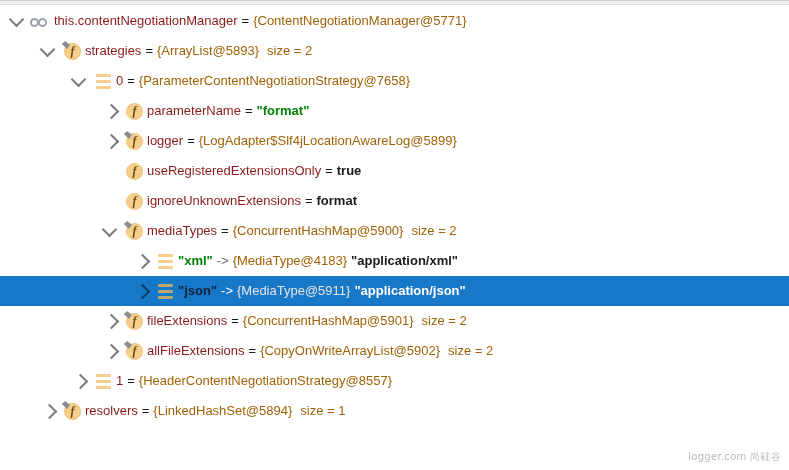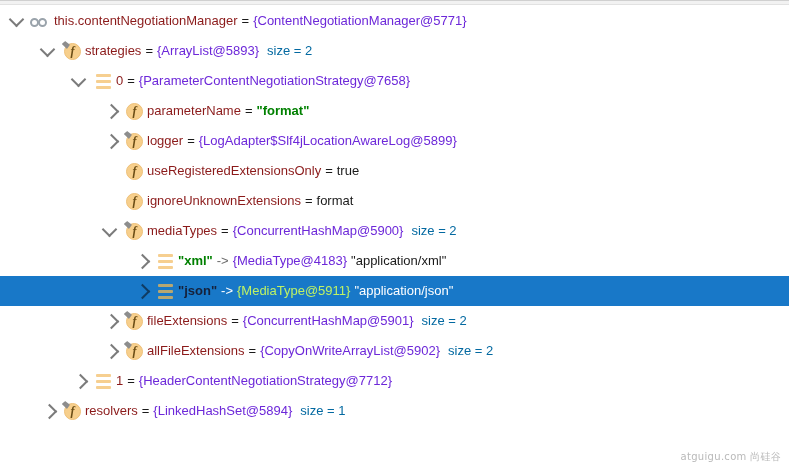--- a/index.html
+++ b/index.html
@@ -156,31 +156,31 @@
   }
   .ico-glasses .lens.l { left: 0px; }
   .ico-glasses .lens.r { left: 8px; }
   .label {
     display: inline-block;
     vertical-align: top;
     height: 30px;
   }
   .t-name    { color: #8b1a1a; }
   .t-eq      { color: #1a1a1a; }
-  .t-ref     { color: #6d28d9; }
+  .t-ref     { color: #a16207; }
   .t-str     { color: #008000; font-weight: bold; }
-  .t-val     { color: #1a1a1a; }
-  .t-size    { color: #0369a1; }
+  .t-val     { color: #1a1a1a; font-weight: bold; }
+  .t-size    { color: #a16207; }
   .t-arrow   { color: #6b6b6b; }
   .tree-row.selected .t-name,
   .tree-row.selected .t-eq,
   .tree-row.selected .t-val,
   .tree-row.selected .t-size,
   .tree-row.selected .t-num { color: #ffffff; }
-  .tree-row.selected .t-ref { color: #bef264; }
+  .tree-row.selected .t-ref { color: #e5e5e5; }
   .tree-row.selected .t-arrow { color: #ffffff; }
   .tree-row.selected .t-str { color: #16213a; font-weight: bold; }
   .sp { display: inline-block; width: 4px; }
   .sp-wide { display: inline-block; width: 8px; }
   #watermark {
     position: absolute;
     right: 8px;
     bottom: 6px;
     font-size: 10px;
     color: #b9b9b9;
@@ -215,17 +215,17 @@
             <span class="bar b1"></span>
             <span class="bar b2"></span>
             <span class="bar b3"></span>
           </span></span><span class="label t-str">"json"</span><span class="sp"></span><span class="label t-arrow">-&gt;</span><span class="sp"></span><span class="label t-ref">{MediaType@5911}</span><span class="sp"></span><span class="label t-val">"application/json"</span></div>
       <div class="tree-row" style="padding-left: 101px;"><span class="toggle collapsed"><span class="chev"></span></span><span class="node-icon ico-field"><span class="circle">f</span><span class="finalmark"></span></span><span class="label t-name">fileExtensions</span><span class="sp"></span><span class="label t-eq">=</span><span class="sp"></span><span class="label t-ref">{ConcurrentHashMap@5901}</span><span class="sp-wide"></span><span class="label t-size">size = 2</span></div>
       <div class="tree-row" style="padding-left: 101px;"><span class="toggle collapsed"><span class="chev"></span></span><span class="node-icon ico-field"><span class="circle">f</span><span class="finalmark"></span></span><span class="label t-name">allFileExtensions</span><span class="sp"></span><span class="label t-eq">=</span><span class="sp"></span><span class="label t-ref">{CopyOnWriteArrayList@5902}</span><span class="sp-wide"></span><span class="label t-size">size = 2</span></div>
       <div class="tree-row" style="padding-left: 70px;"><span class="toggle collapsed"><span class="chev"></span></span><span class="node-icon ico-list"><span class="bars">
             <span class="bar b1"></span>
             <span class="bar b2"></span>
             <span class="bar b3"></span>
-          </span></span><span class="label t-name">1</span><span class="sp"></span><span class="label t-eq">=</span><span class="sp"></span><span class="label t-ref">{HeaderContentNegotiationStrategy@7712}</span></div>
+          </span></span><span class="label t-name">1</span><span class="sp"></span><span class="label t-eq">=</span><span class="sp"></span><span class="label t-ref">{HeaderContentNegotiationStrategy@8557}</span></div>
       <div class="tree-row" style="padding-left: 39px;"><span class="toggle collapsed"><span class="chev"></span></span><span class="node-icon ico-field"><span class="circle">f</span><span class="finalmark"></span></span><span class="label t-name">resolvers</span><span class="sp"></span><span class="label t-eq">=</span><span class="sp"></span><span class="label t-ref">{LinkedHashSet@5894}</span><span class="sp-wide"></span><span class="label t-size">size = 1</span></div>
     </div>
-  <div id="watermark">atguigu.com 尚硅谷</div>
+  <div id="watermark">logger.com 尚硅谷</div>
 </div>
 
 </body></html>

